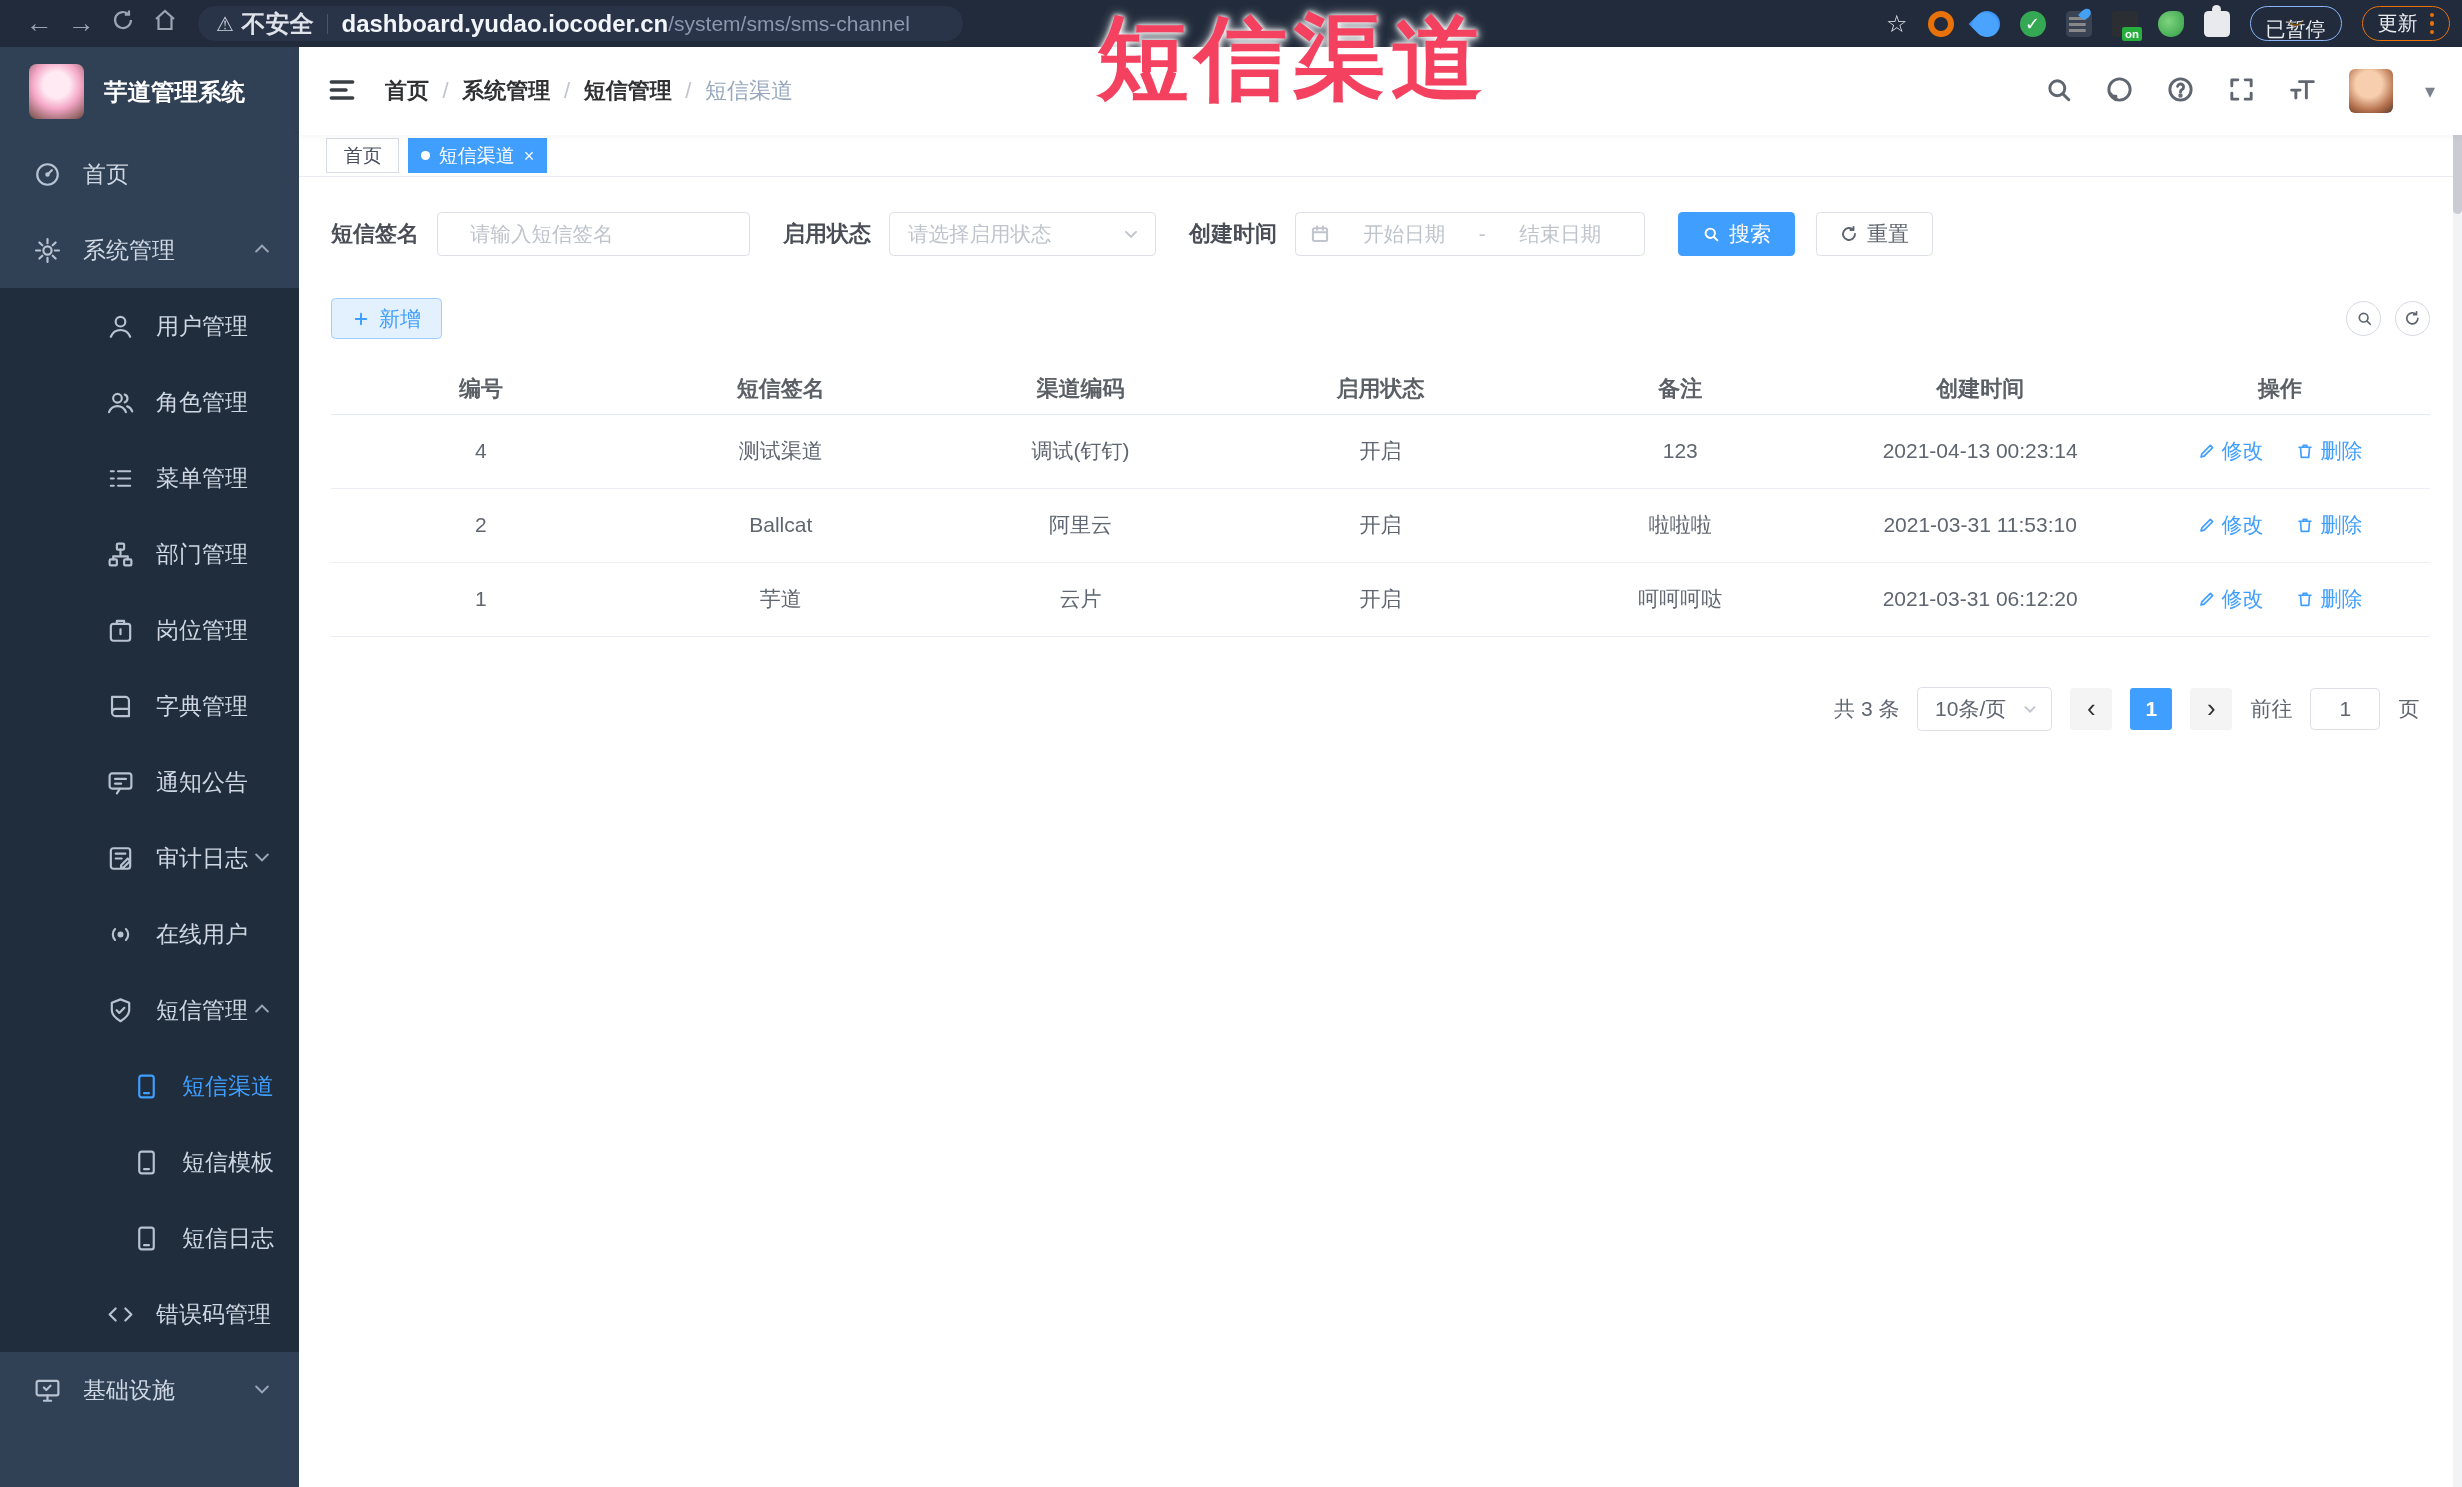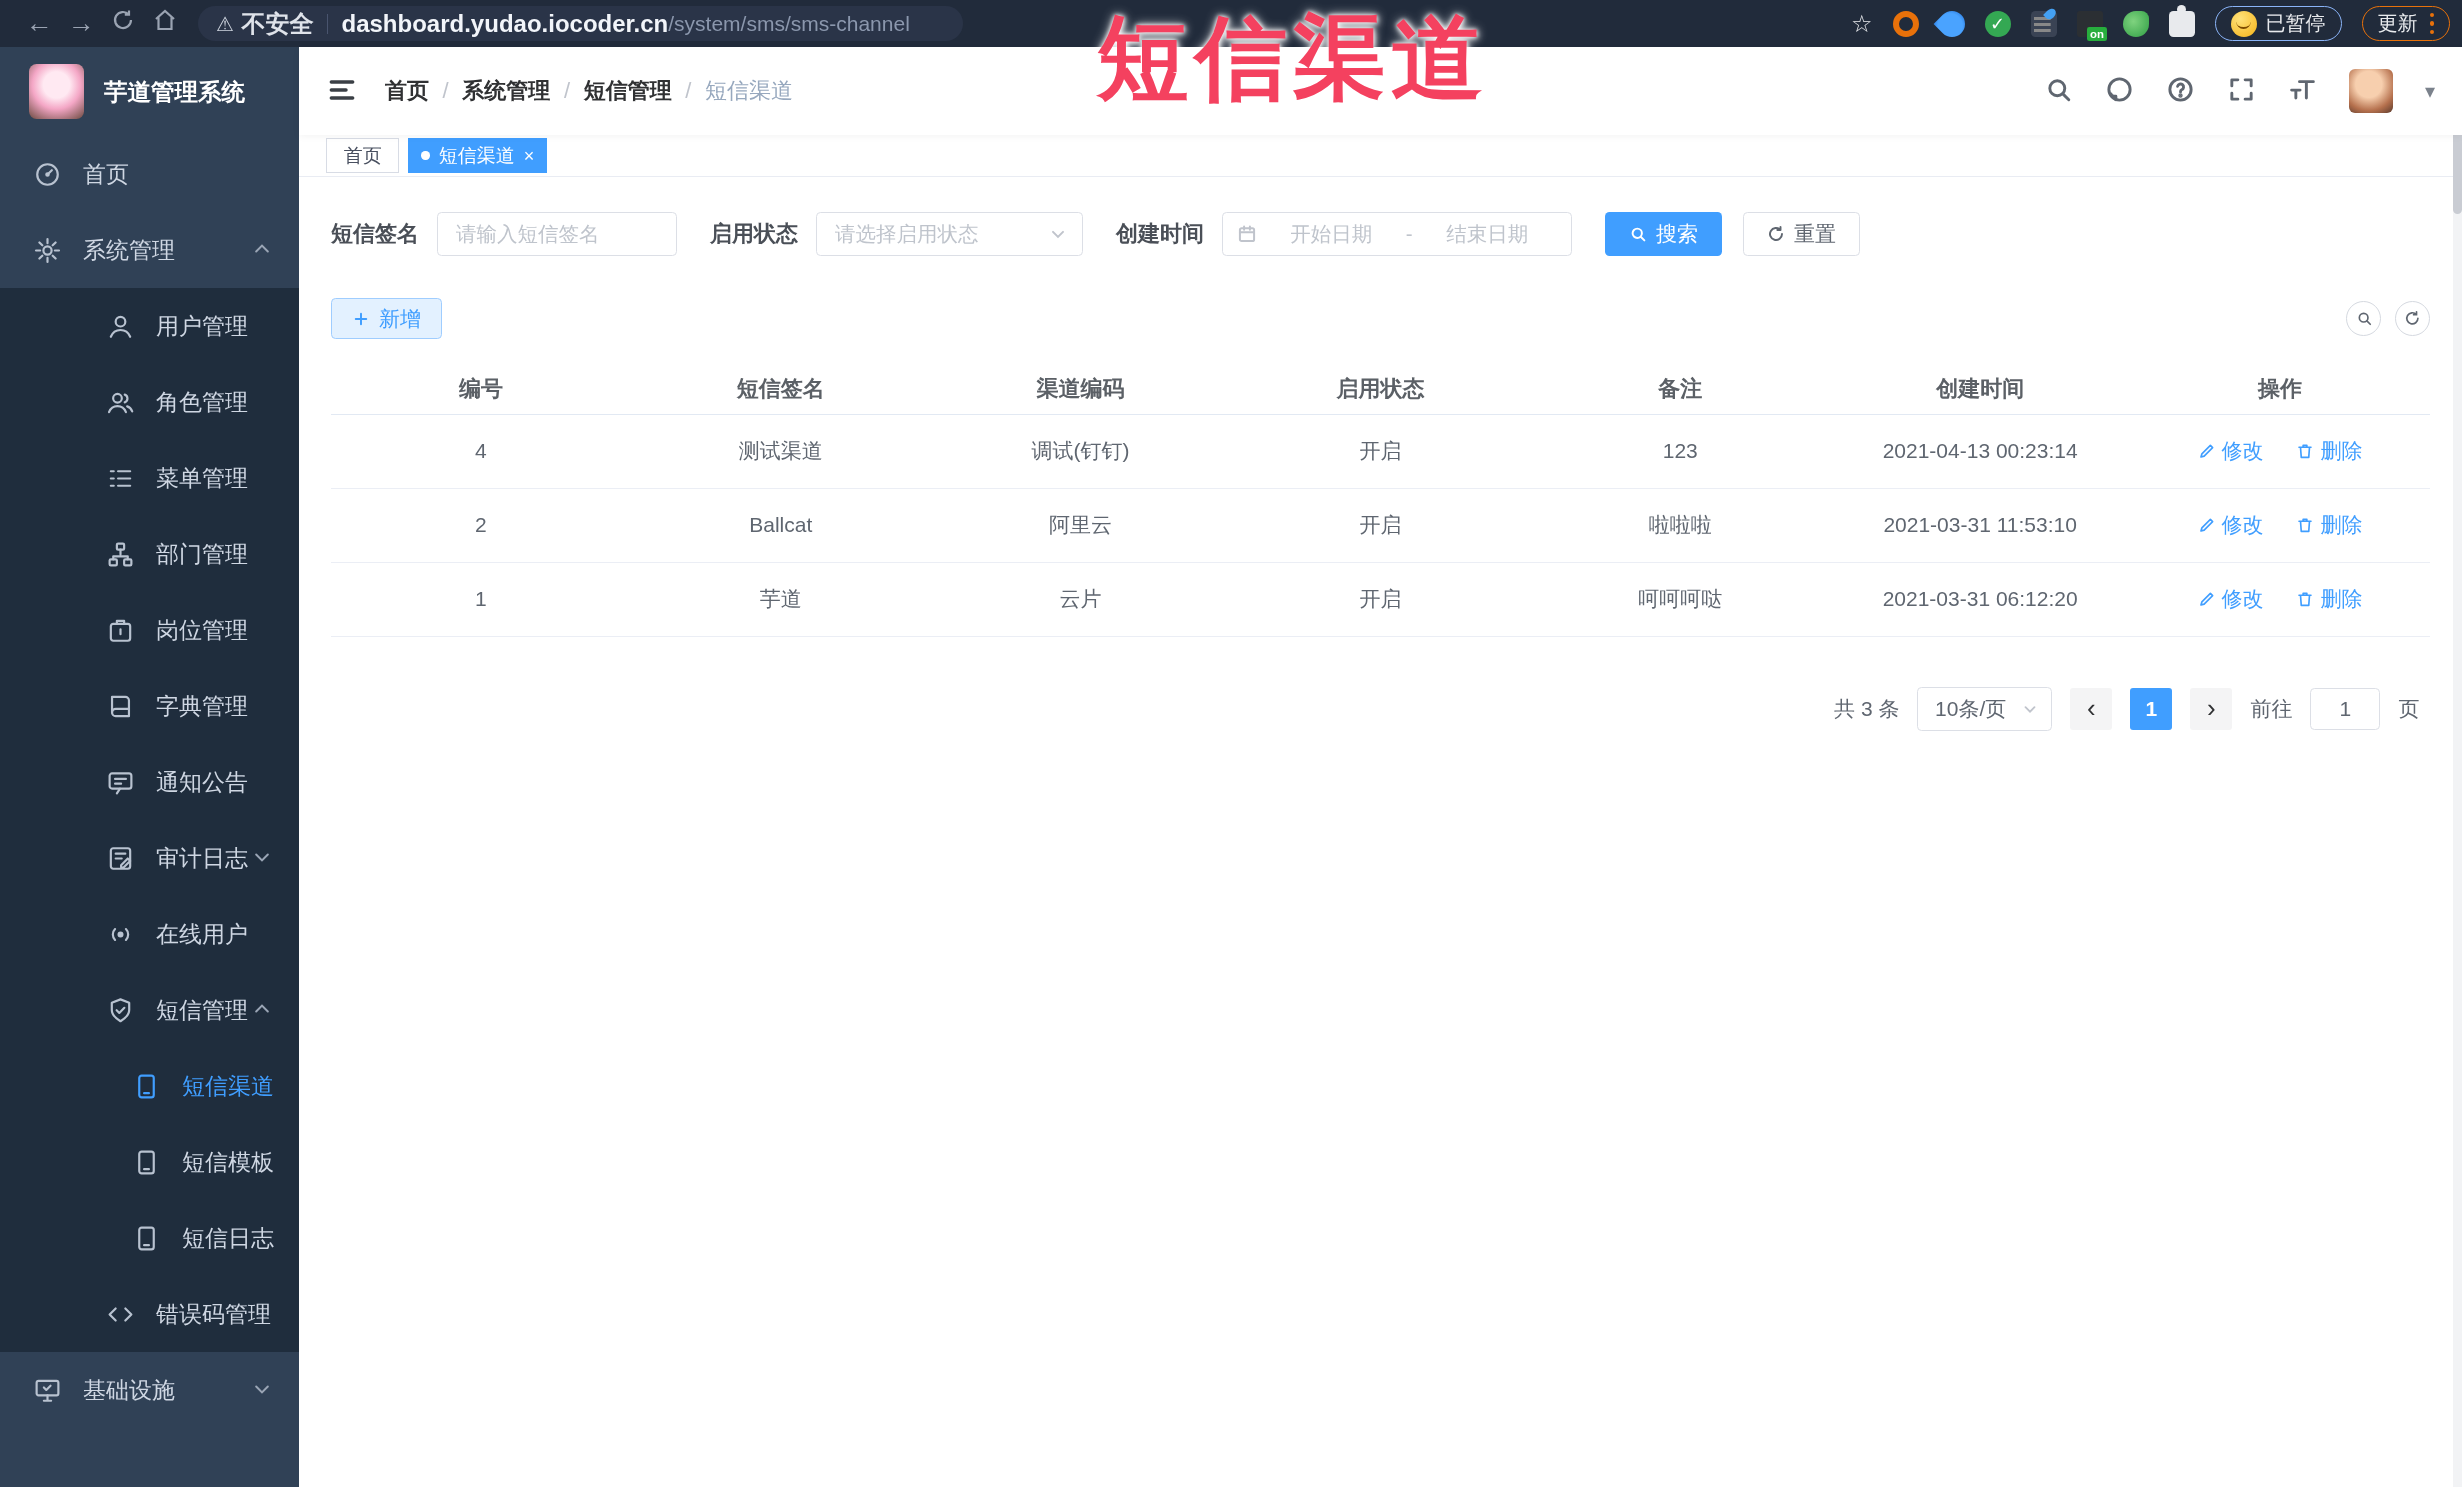--- a/index.html
+++ b/index.html
@@ -27,21 +27,21 @@
   .ext.sliders { background:linear-gradient(#888 0 0) 3px 6px/16.7px 3px no-repeat, linear-gradient(#888 0 0) 3px 12px/16.7px 3px no-repeat, linear-gradient(#888 0 0) 3px 18px/16.7px 3px no-repeat, #3a4354; border-radius:4.5px; }
   .ext.sliders::after{ content:""; position:absolute; right:1.5px; top:-3px; width:9px; height:12px; background:#44a0f2; border-radius:50% 50% 50% 0; transform:rotate(45deg);}
   .ext.onbadge { background:#2b2f33; border-radius:3px; }
   .ext.onbadge::after { content:"on"; position:absolute; bottom:-4.5px; right:-4.5px; background:#27ae3d; color:#fff;
      font-size:11.4px; padding:0.8px 3px; border-radius:2.3px; font-weight:700;}
   .ext.sprout { background:radial-gradient(circle at 40% 40%, #7fd37f, #2f9e44); border-radius:50% 7.6px 50% 50%; }
   .ext.puzzle { background:#e8eaed; border-radius:4.5px; }
   .ext.puzzle::after{content:""; position:absolute; top:-5.3px; left:8.3px; width:9px; height:9px; border-radius:50%; background:#e8eaed;}
   .pill-btn { height:35px; border-radius:18px; display:flex; align-items:center; gap:9px;
     padding:0 15px; font-size:20px; color:#e8eaed; }
-  .paused-pill { border:1.9px solid #8ab4f8; }
+  .paused-pill { border:1.9px solid #8ab4f8;flex-direction:column; }
   .emoji-face { width:26px; height:26px; border-radius:50%;
     background:radial-gradient(circle at 35% 30%, #ffe27a, #f5b318); position:relative; }
   .emoji-face::after{content:""; position:absolute; left:5.3px; top:7.6px; width:15px; height:9px;
     border-bottom:2.3px solid #7c4a00; border-radius:0 0 7.6px 7.6px;}
   .update-pill { border:1.9px solid #e8710a; }
   .dots { display:flex; flex-direction:column; gap:3.8px; margin-left:3px; }
   .dots i { width:4.5px; height:4.5px; border-radius:50%; background:#e8710a; }
 
   
   .app { display:flex; width:100%; height:1441px; }
@@ -88,21 +88,21 @@
   .tag.active { background:#409eff; border-color:#409eff; color:#fff; padding:0 12px; }
   .tag-dot { width:8.3px; height:8.3px; border-radius:50%; background:#fff; margin-right:9px; }
   .tag-close { margin-left:9px; font-size:18px; line-height:1; }
 
   
   .content { padding:0 32px; flex:1; background:#fff; }
   .search-row { margin-top:35px; display:flex; align-items:center; }
   .f-label { font-size:22px; font-weight:600; color:#4a4f57; margin-right:18px; white-space:nowrap; }
   .inp, .sel, .dater { height:44px; border:0.8px solid #dcdfe6; border-radius:4.5px; background:#fff;
     display:flex; align-items:center; font-size:20.5px; color:#bfc4cc; }
-  .inp { width:240px; padding:0 18px; }
+  .inp { width:313px; padding:0 32px; }
   .sel { width:267px; padding:0 13.6px 0 18px; justify-content:space-between; }
   .sel svg, .dater svg { width:20px; height:20px; fill:none; stroke:#c0c4cc; stroke-width:2.4; stroke-linecap:round; }
   .dater { width:350px; padding:0 13.6px; gap:4.5px; }
   .dater .dph { flex:1; text-align:center; }
   .gap44 { width:33px; flex:none; }
   .btn { height:44px; border-radius:4.5px; display:flex; align-items:center; gap:9px; font-size:21px;
     padding:0 23px; cursor:pointer; border:0.8px solid transparent; }
   .btn svg { width:18px; height:18px; fill:none; stroke-width:2.6; stroke-linecap:round; stroke-linejoin:round; }
   .btn-primary { background:#409eff; color:#fff; margin-left:33px; }
   .btn-primary svg { stroke:#fff; }

